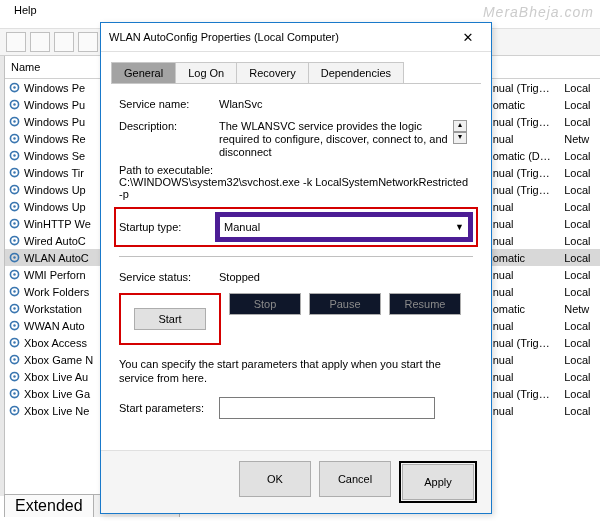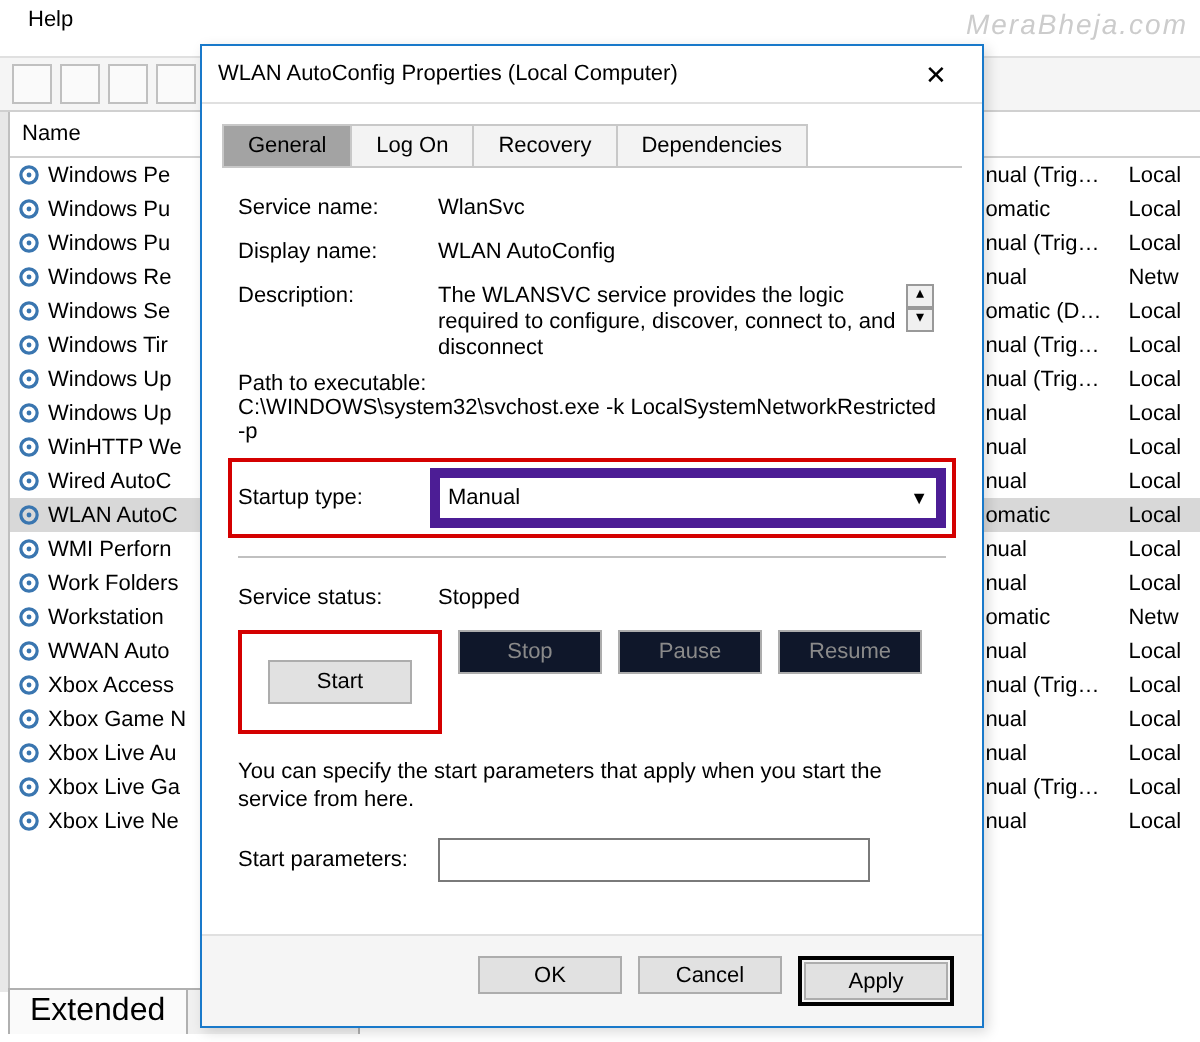--- a/index.html
+++ b/index.html
@@ -45,21 +45,21 @@
 .dropdown .chev{font-size:9px}
 .highlight{border:2px solid #d40000;padding:3px;margin:-5px}
 .hl-start{display:inline-block;border:2px solid #d40000;padding:13px}
 .sep{border-top:1px solid #c0c0c0;margin:14px 0}
 .svc-btns{display:flex;gap:8px;margin:8px 0 12px 0}
 .svc-btns button{width:72px;height:22px;border:1px solid #adadad;background:#e1e1e1;font:inherit}
 .svc-btns button:disabled{color:#8a8a8a;background:#0f172a}
 .note{margin:6px 0 12px 0;line-height:14px}
 .param-input{width:210px;height:18px;border:1px solid #7a7a7a}
 .dlg-btns{display:flex;justify-content:flex-end;gap:8px;padding:10px 14px;border-top:1px solid #e0e0e0;background:#f5f5f5;position:absolute;bottom:0;left:0;right:0}
-.dlg-btns button{width:72px;height:19px;border:1px solid #adadad;background:#e1e1e1;font:inherit}
+.dlg-btns button{width:72px;height:36px;border:1px solid #adadad;background:#e1e1e1;font:inherit}
 .hl-apply{border:2px solid #000000;padding:1px;display:inline-block}
 .watermark{position:absolute;right:6px;top:4px;font-size:14px;color:#ccc;font-style:italic;letter-spacing:1px}
 </style>
 </head>
 <body>
 
 <div class="watermark">MeraBheja.com</div>
 
 <div class="menubar">
   <span>Help</span>
@@ -318,24 +318,20 @@
   <div class="tabs">
     <div class="tab active">General</div>
     <div class="tab">Log On</div>
     <div class="tab">Recovery</div>
     <div class="tab">Dependencies</div>
   </div>
   <div class="body">
     <div class="frow">
       <div class="flabel">Service name:</div>
       <div class="fval">WlanSvc</div>
-    </div>
-    <div class="frow">
-      <div class="flabel">Display name:</div>
-      <div class="fval">WLAN AutoConfig</div>
     </div>
     <div class="frow">
       <div class="flabel">Description:</div>
       <div class="fval" style="display:flex">
         <div class="desc-box">The WLANSVC service provides the logic required to configure, discover, connect to, and disconnect</div>
         <div class="desc-spin">
             <div>▴</div>
             <div>▾</div>
           </div>
       </div>

